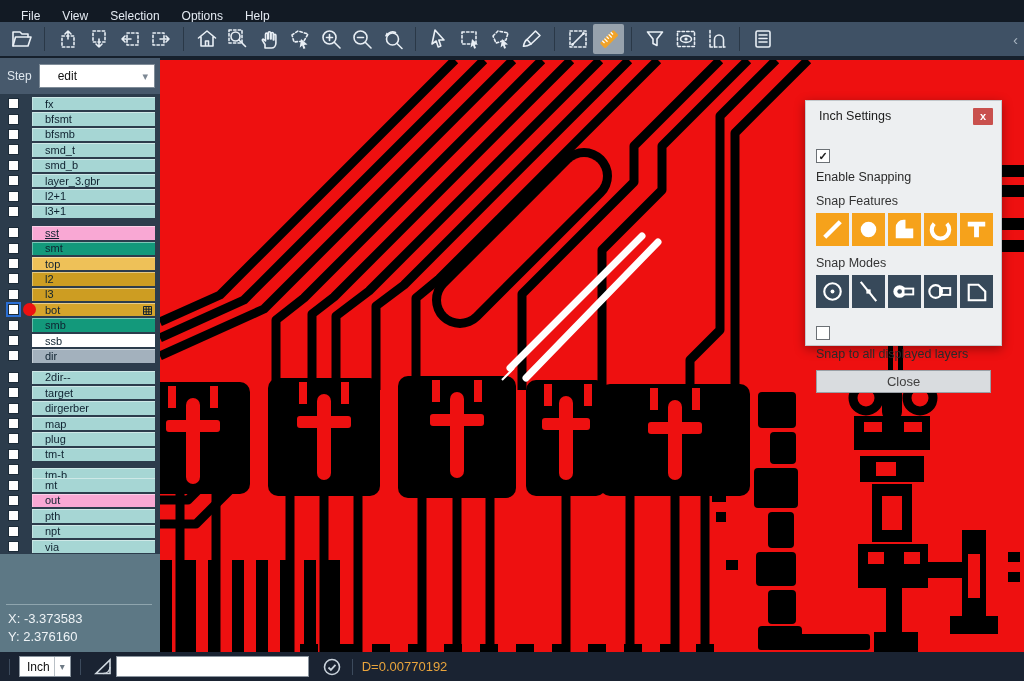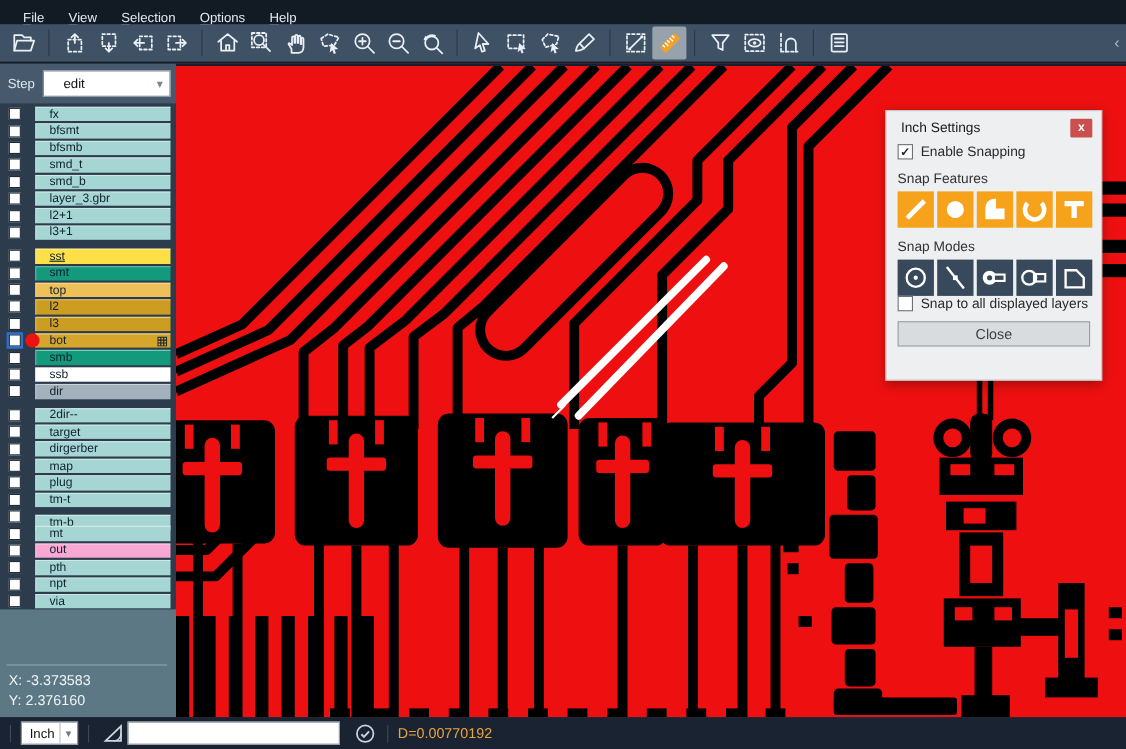--- a/index.html
+++ b/index.html
@@ -56,21 +56,21 @@
 
   
   #snap-dialog { position:absolute; left:645px; top:40px; width:197px; height:246px;
     background:#edeff1; border:1px solid #c3c8cc; box-shadow:0 3px 10px rgba(0,0,0,.35);
     font-size:12.5px; color:#2a2a2a; }
   #snap-title-row { height:30px; display:flex; align-items:center; padding:0 8px 0 13px; }
   #snap-title { font-size:12.5px; color:#1b1b1b; flex:1; }
   #snap-close { width:20px; height:17px; background:#c9504d; color:#fff; font-size:11px;
     font-weight:bold; display:flex; align-items:center; justify-content:center; border-radius:1px; }
   .dlg-row { padding:0 10px; }
-  .cbrow { display:flex; align-items:flex-start; gap:7px; margin-top:0; }
+  .cbrow { display:flex; align-items:flex-start; gap:7px; margin-top:18px;flex-direction:column; }
   .cbox { width:14px; height:14px; background:#fff; border:1.4px solid #6b7075; flex:none;
     display:flex; align-items:center; justify-content:center; font-size:11px; color:#222; }
   .cbox.checked::after { content:"\2713"; font-weight:bold; }
   .seclabel { margin-top:10px; padding:0 10px; color:#333; }
   .iconrow { display:flex; gap:3px; padding:0 10px; margin-top:5px; }
   .fbtn { width:33px; height:33px; background:#f6a21b; display:flex; align-items:center;
     justify-content:center; }
   .mbtn { width:33px; height:33px; background:#37495a; display:flex; align-items:center;
     justify-content:center; }
   .fbtn svg,.mbtn svg { width:33px; height:33px; display:block; }
@@ -335,21 +335,21 @@
           <span class="lchk"></span>
           <span class="lbar" style="background: rgb(166, 214, 212);">l2+1</span>
         </div>
         <div class="lrow">
           <span class="lchk"></span>
           <span class="lbar" style="background: rgb(166, 214, 212);">l3+1</span>
         </div>
         <div class="lgap"></div>
         <div class="lrow">
           <span class="lchk"></span>
-          <span class="lbar" style="background: #fde047; text-decoration: underline;">sst</span>
+          <span class="lbar" style="background: #f9a8d4; text-decoration: underline;">sst</span>
         </div>
         <div class="lrow">
           <span class="lchk"></span>
           <span class="lbar" style="background: rgb(19, 153, 123);">smt</span>
         </div>
         <div class="lrow">
           <span class="lchk"></span>
           <span class="lbar" style="background: rgb(238, 193, 88);">top</span>
         </div>
         <div class="lrow">

